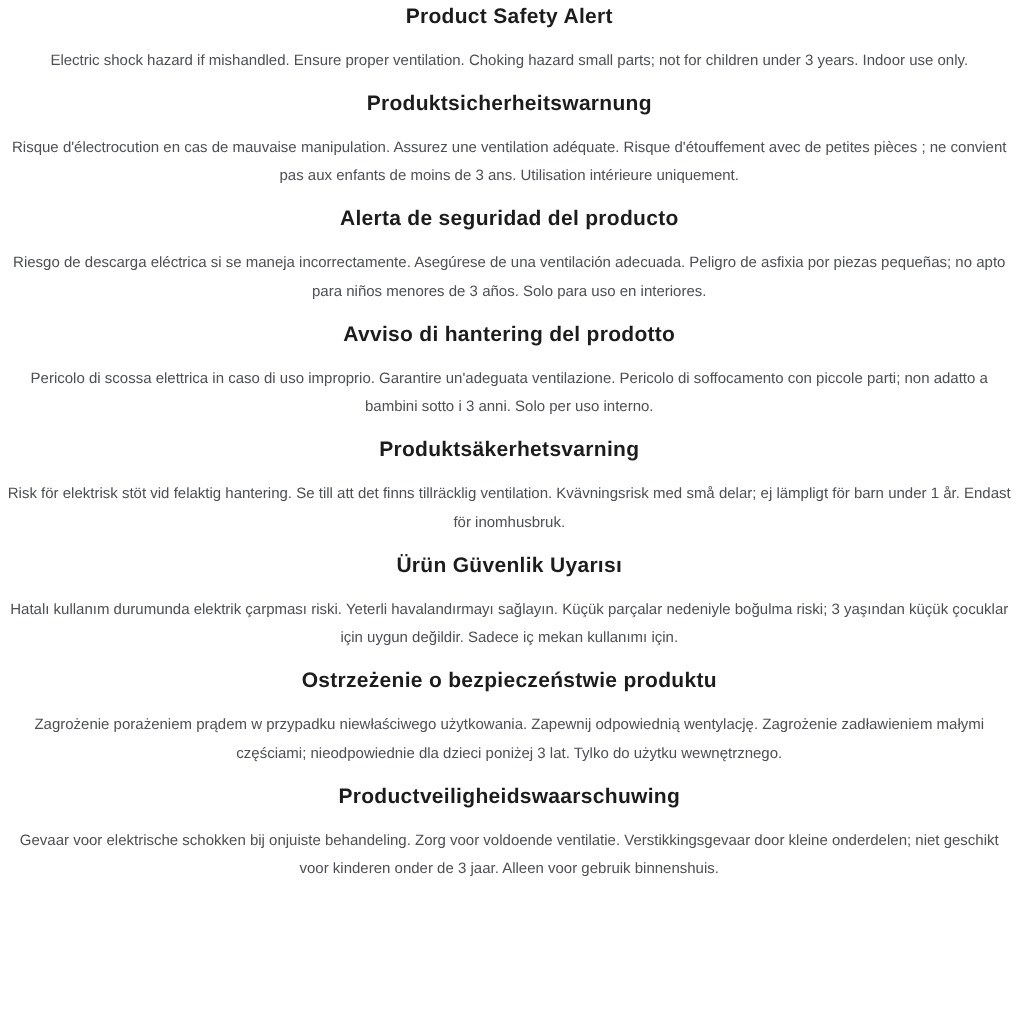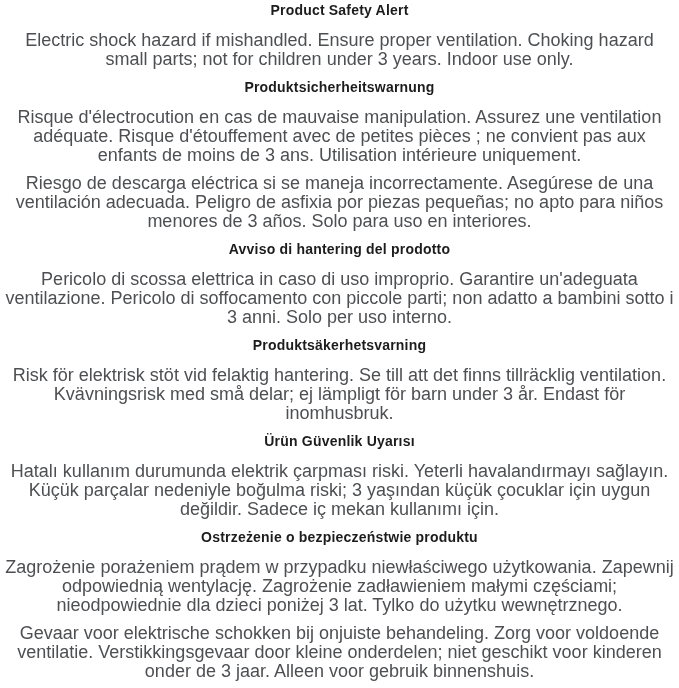--- a/index.html
+++ b/index.html
@@ -26,21 +26,21 @@
     margin: 0 0 12px 0;
     font-size: 14px;
     line-height: 18px;
     font-weight: 700;
     letter-spacing: 0.2px;
     color: #1c1c1c;
     text-align: center;
   }
   .safety-body {
     margin: 0 0 9px 0;
-    font-size: 18px;
+    font-size: 10px;
     line-height: 19px;
     font-weight: 400;
     color: #4d4f52;
     text-align: center;
   }
 </style>
 </head>
 <body>
 
 <main class="safety-doc">
@@ -52,39 +52,41 @@
 
     <section class="lang-section">
       <h3 class="safety-heading">Produktsicherheitswarnung</h3>
     </section>
 
     <section class="lang-section">
       <p class="safety-body">Risque d'électrocution en cas de mauvaise manipulation. Assurez une ventilation adéquate. Risque d'étouffement avec de petites pièces ; ne convient pas aux enfants de moins de 3 ans. Utilisation intérieure uniquement.</p>
     </section>
 
     <section class="lang-section">
+      <h3 class="safety-heading">Alerta de seguridad del producto</h3>
       <p class="safety-body">Riesgo de descarga eléctrica si se maneja incorrectamente. Asegúrese de una ventilación adecuada. Peligro de asfixia por piezas pequeñas; no apto para niños menores de 3 años. Solo para uso en interiores.</p>
     </section>
 
     <section class="lang-section">
       <h3 class="safety-heading">Avviso di hantering del prodotto</h3>
       <p class="safety-body">Pericolo di scossa elettrica in caso di uso improprio. Garantire un'adeguata ventilazione. Pericolo di soffocamento con piccole parti; non adatto a bambini sotto i 3 anni. Solo per uso interno.</p>
     </section>
 
     <section class="lang-section">
       <h3 class="safety-heading">Produktsäkerhetsvarning</h3>
-      <p class="safety-body">Risk för elektrisk stöt vid felaktig hantering. Se till att det finns tillräcklig ventilation. Kvävningsrisk med små delar; ej lämpligt för barn under 3 år. Endast för inomhusbruk.</p>
+      <p class="safety-body">Risk för elektrisk stöt vid felaktig hantering. Se till att det finns tillräcklig ventilation. Kvävningsrisk med små delar; ej lämpligt för barn under 1 år. Endast för inomhusbruk.</p>
     </section>
 
     <section class="lang-section">
       <h3 class="safety-heading">Ürün Güvenlik Uyarısı</h3>
       <p class="safety-body">Hatalı kullanım durumunda elektrik çarpması riski. Yeterli havalandırmayı sağlayın. Küçük parçalar nedeniyle boğulma riski; 3 yaşından küçük çocuklar için uygun değildir. Sadece iç mekan kullanımı için.</p>
     </section>
 
     <section class="lang-section">
       <h3 class="safety-heading">Ostrzeżenie o bezpieczeństwie produktu</h3>
       <p class="safety-body">Zagrożenie porażeniem prądem w przypadku niewłaściwego użytkowania. Zapewnij odpowiednią wentylację. Zagrożenie zadławieniem małymi częściami; nieodpowiednie dla dzieci poniżej 3 lat. Tylko do użytku wewnętrznego.</p>
     </section>
 
     <section class="lang-section">
+      <h3 class="safety-heading">Productveiligheidswaarschuwing</h3>
       <p class="safety-body">Gevaar voor elektrische schokken bij onjuiste behandeling. Zorg voor voldoende ventilatie. Verstikkingsgevaar door kleine onderdelen; niet geschikt voor kinderen onder de 3 jaar. Alleen voor gebruik binnenshuis.</p>
     </section>
   </main>
 
 </body></html>

